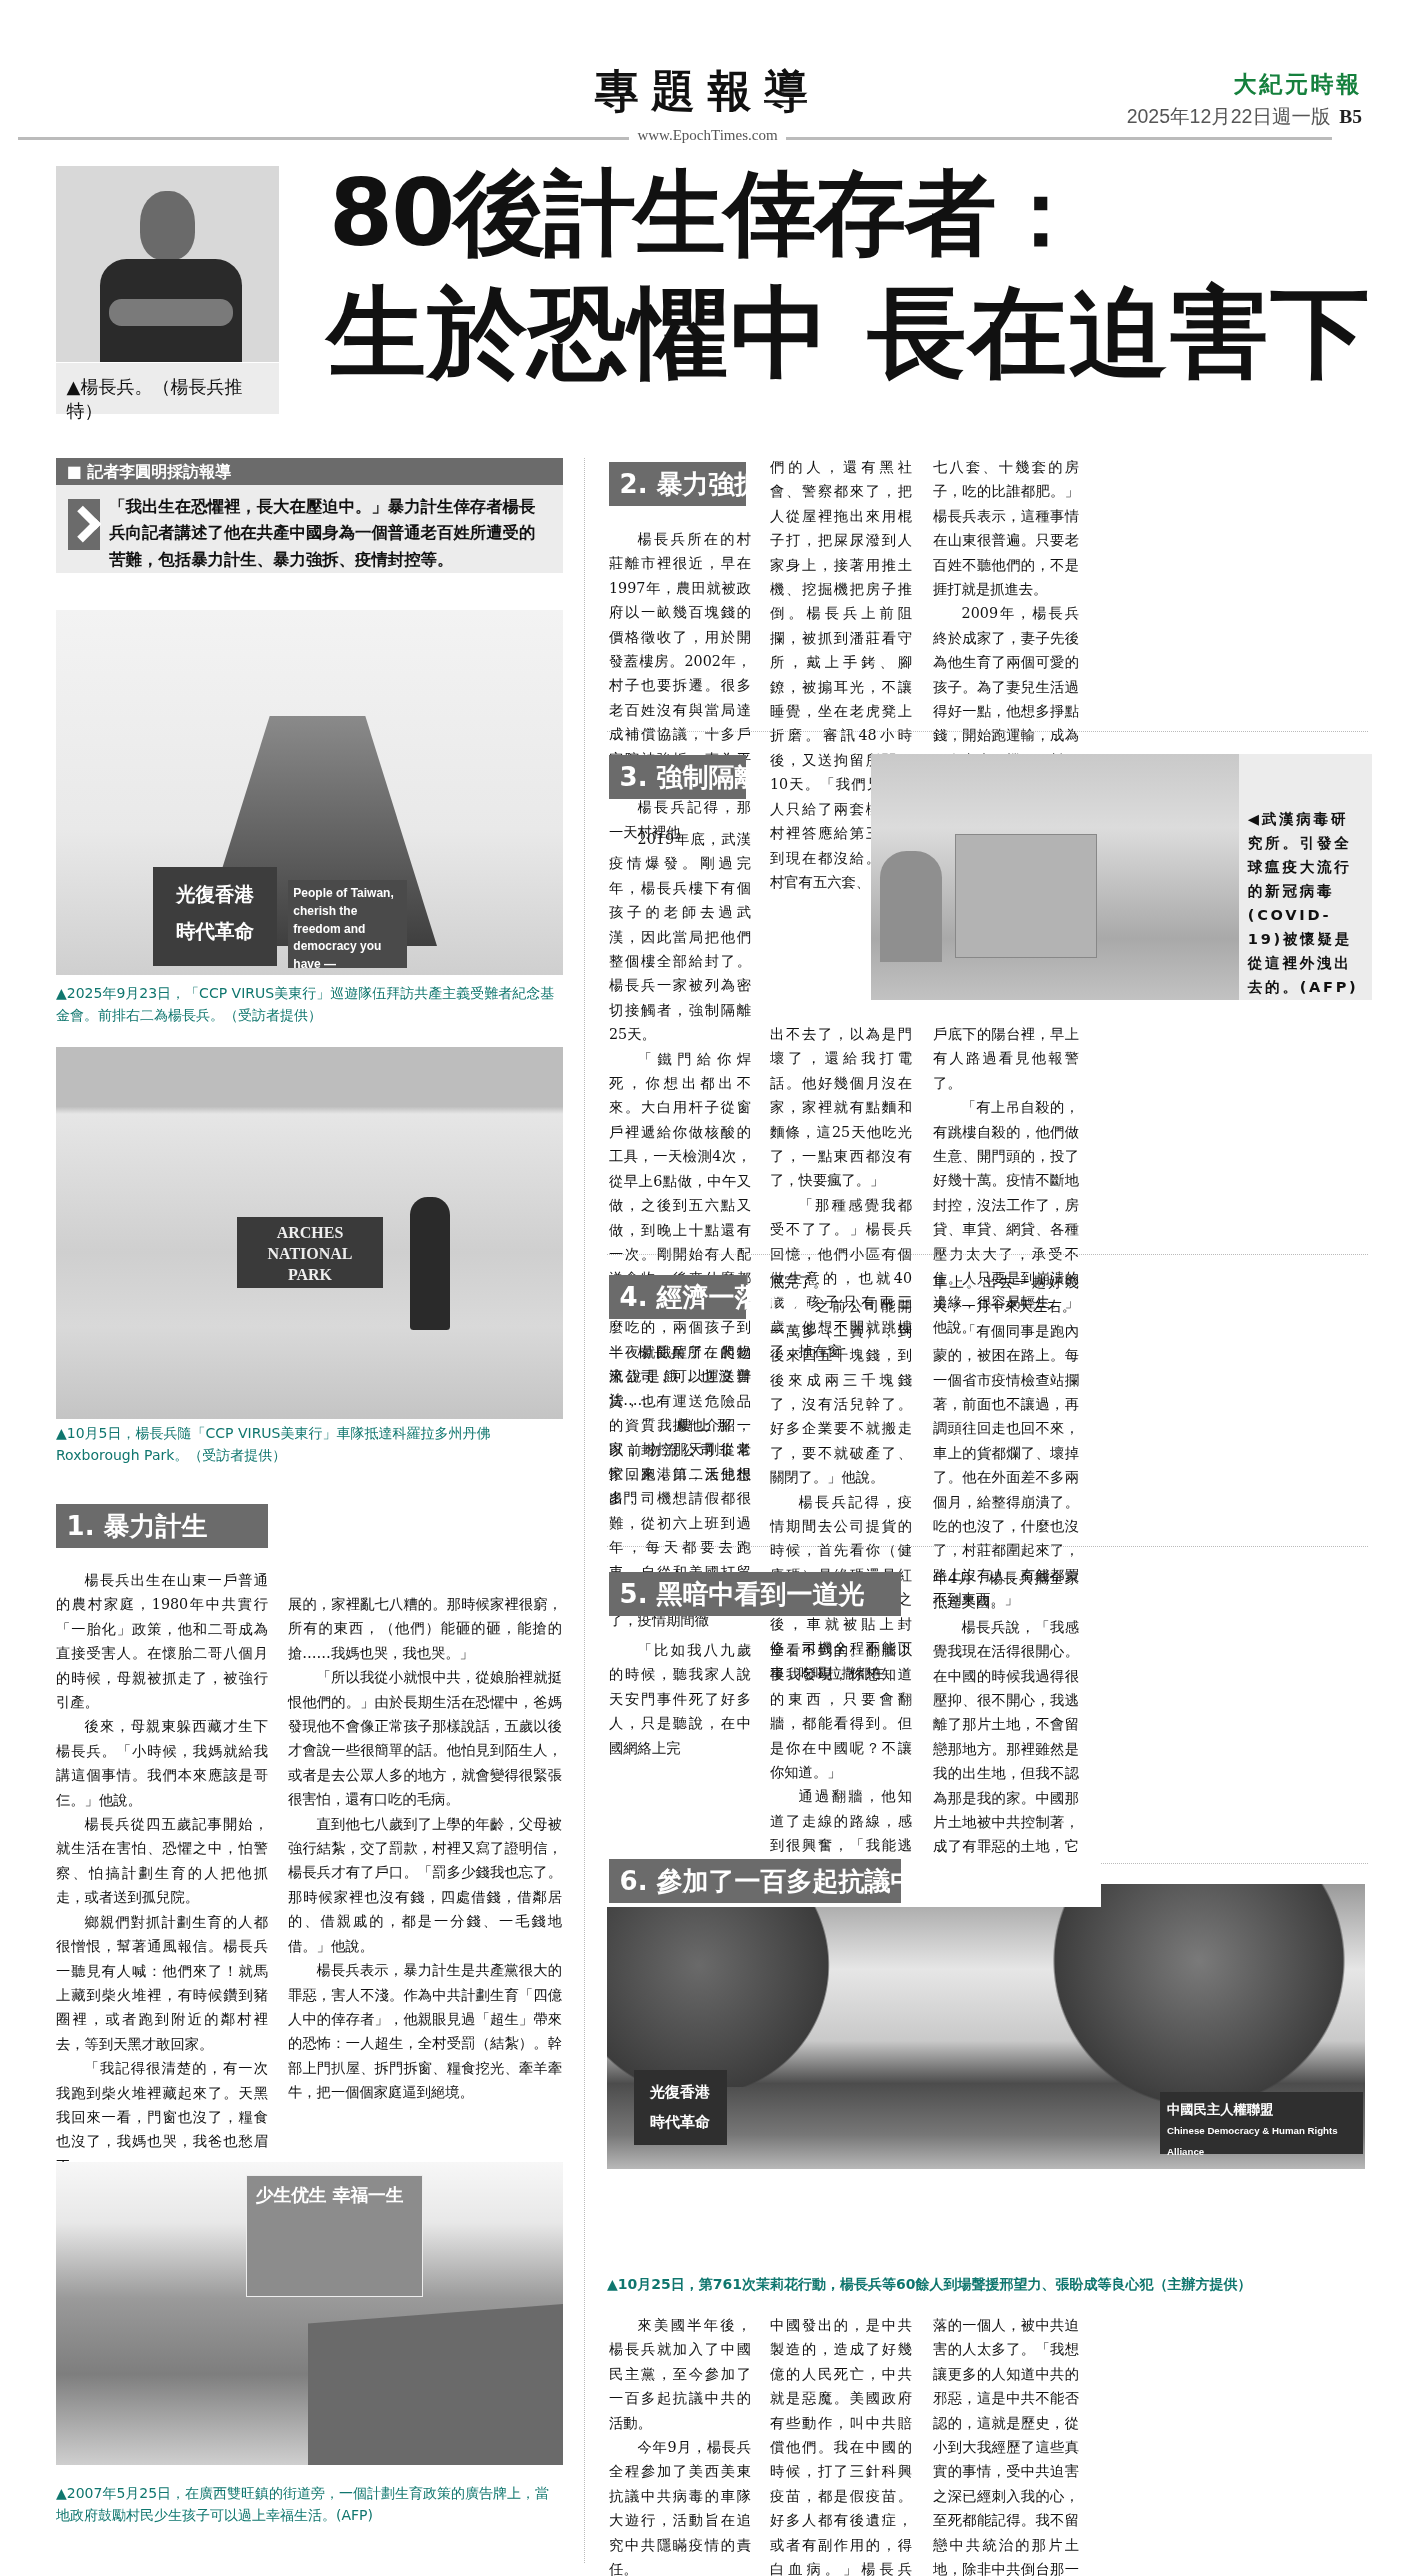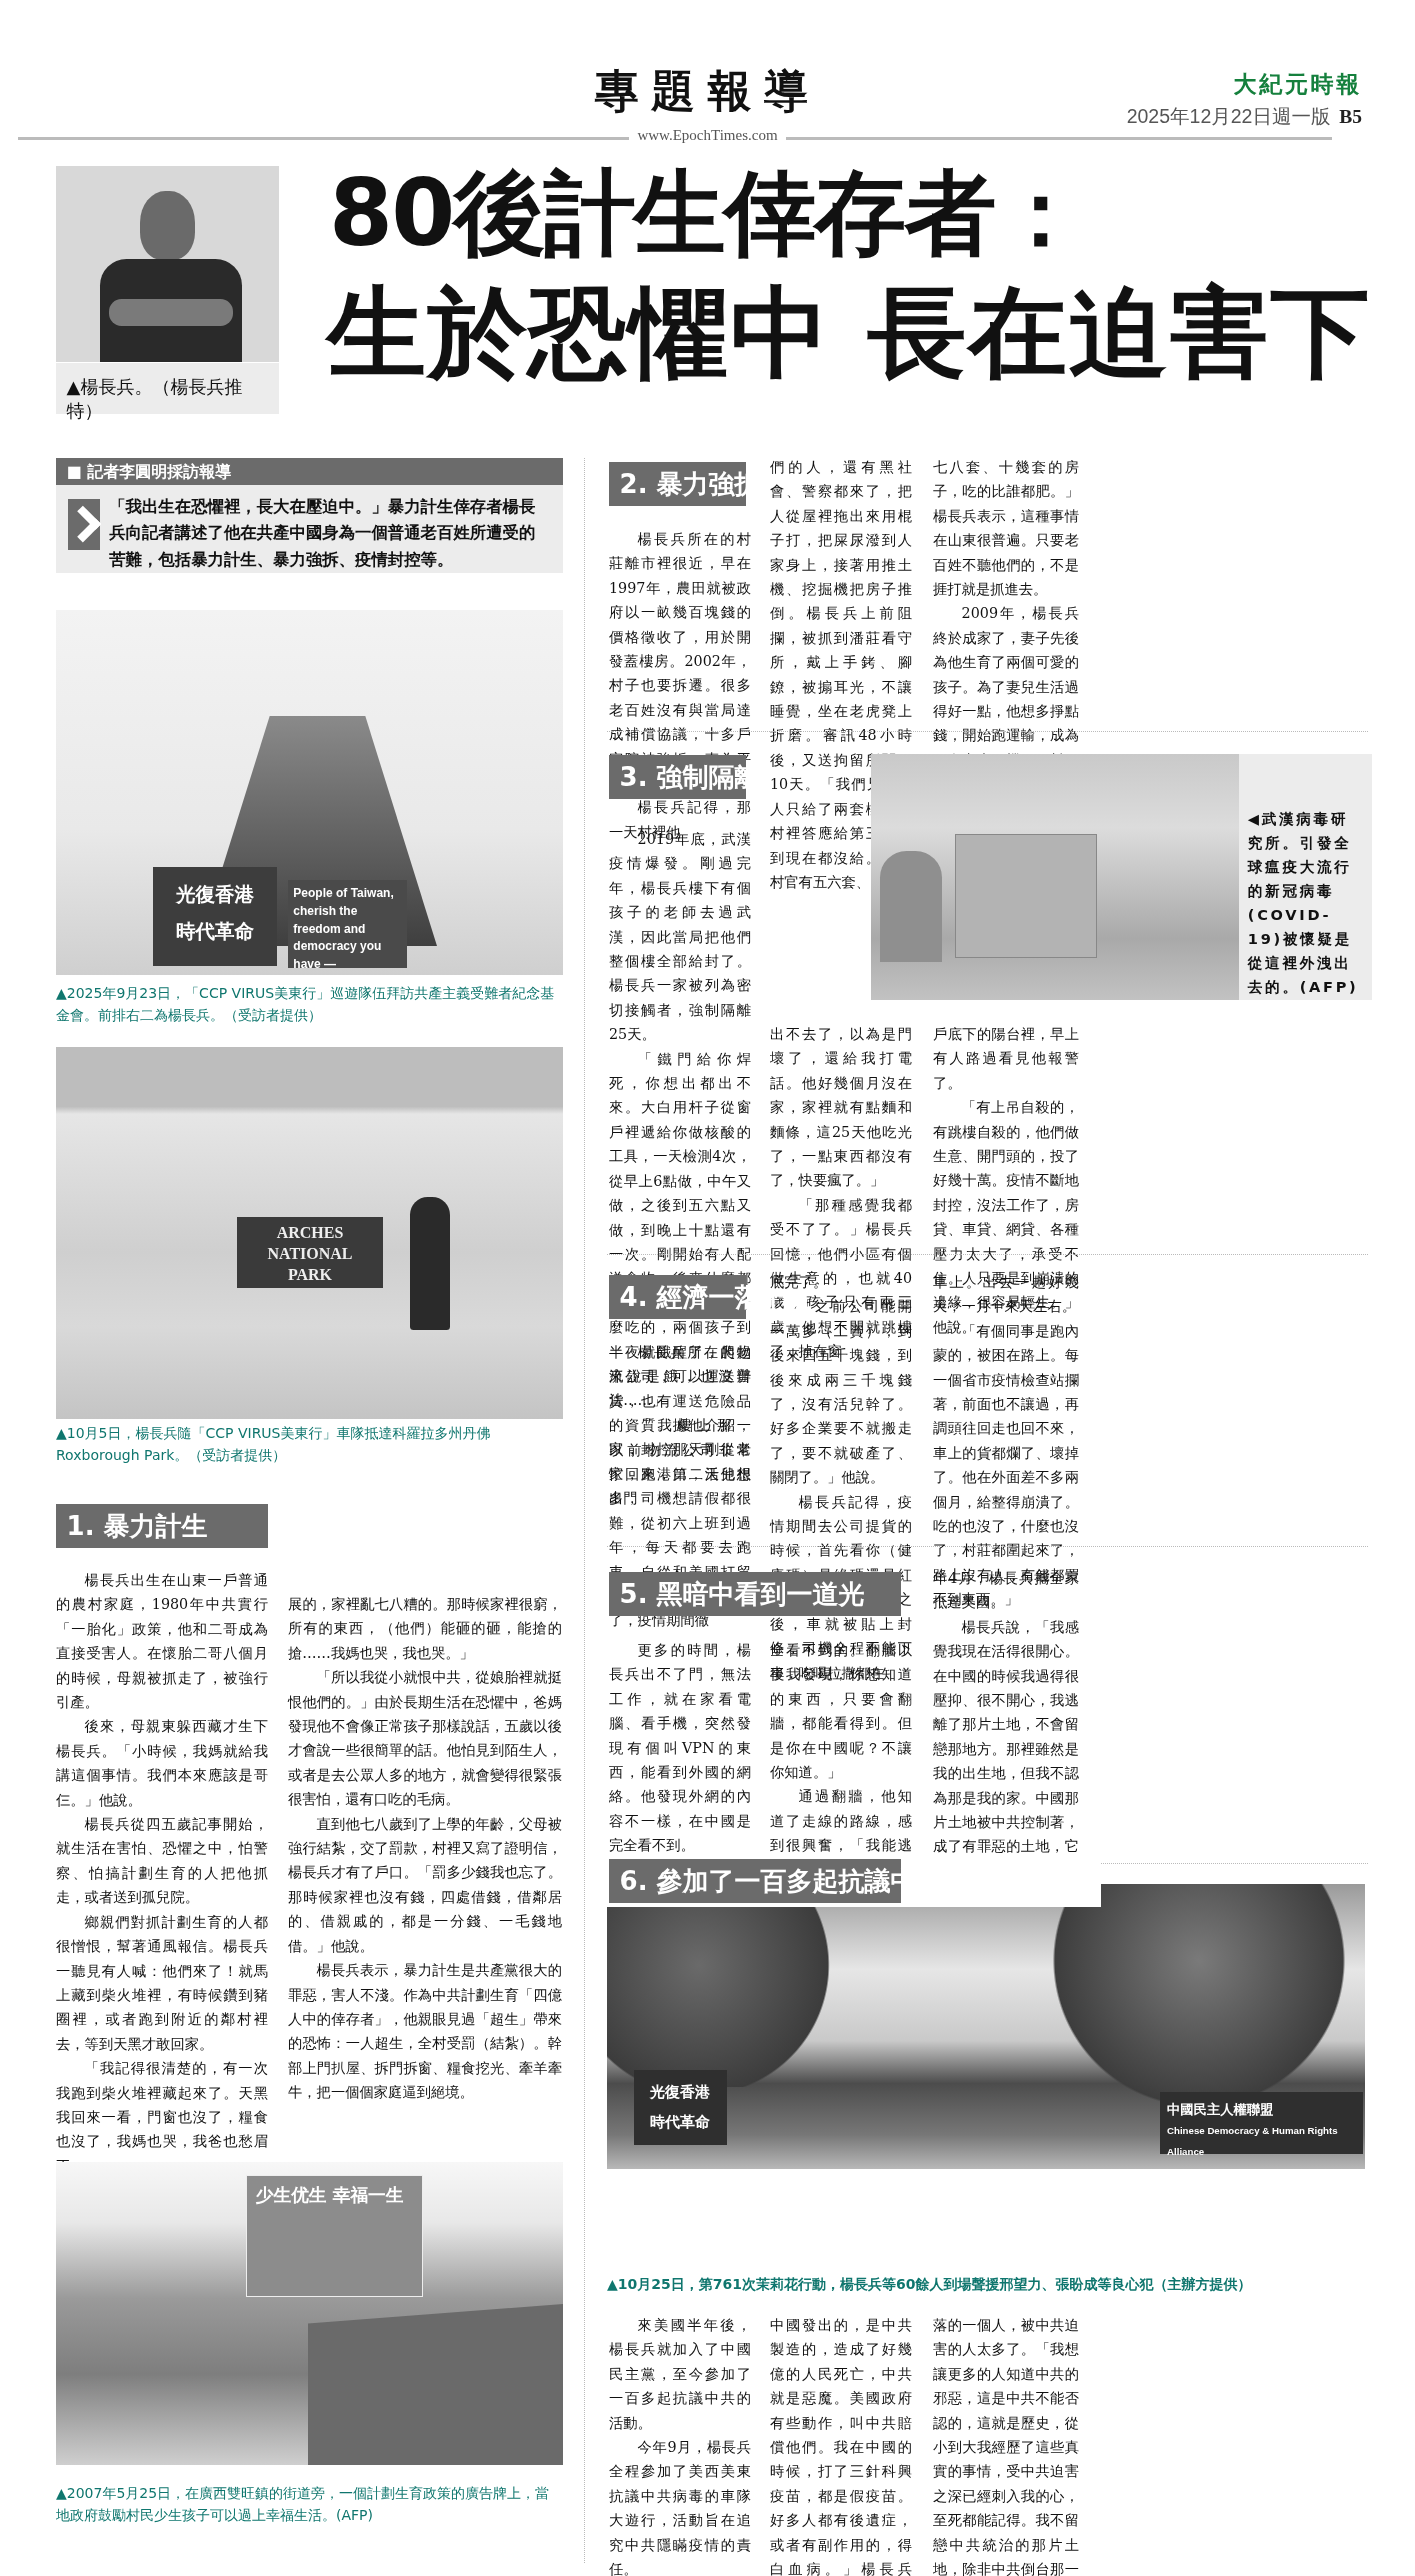--- a/index.html
+++ b/index.html
@@ -182,21 +182,20 @@
   <p>楊長兵記得，疫情期間去公司提貨的時候，首先看你（健康碼）是綠碼還是紅碼，到了哪個地方之後，車就被貼上封條，司機全程不能下車，吃喝拉撒都在</p>
 </div>
 <div class="abs col" style="left: 933px; top: 1270px; width: 146px;">
   <p class="cont">車上。出去一趟好幾天，一月十來天左右。</p>
   <p>「有個同事是跑內蒙的，被困在路上。每一個省市疫情檢查站攔著，前面也不讓過，再調頭往回走也回不來，車上的貨都爛了、壞掉了。他在外面差不多兩個月，給整得崩潰了。吃的也沒了，什麼也沒了，村莊都圍起來了，路上沒有人，有錢都買不到東西。」</p>
 </div>
 <div class="abs hsep" style="left:607px;top:1546px;width:761px;"></div>
 
 <div class="abs sec" style="left:609px;top:1572px;width:292px;">5. 黑暗中看到一道光</div>
 <div class="abs col" style="left: 609px; top: 1638px; width: 142px;">
-  <p>更多的時間，楊長兵出不了門，無法工作，就在家看電腦、看手機，突然發現有個叫VPN的東西，能看到外國的網絡。他發現外網的內容不一樣，在中國是完全看不到。</p>
   <p>「比如我八九歲的時候，聽我家人說天安門事件死了好多人，只是聽說，在中國網絡上完</p>
 </div>
 <div class="abs col" style="left: 770px; top: 1638px; width: 142px;">
   <p class="cont">全看不到的。翻牆以後我發現，你想知道的東西，只要會翻牆，都能看得到。但是你在中國呢？不讓你知道。」</p>
   <p>通過翻牆，他知道了走線的路線，感到很興奮，「我能逃離這裡，終於能逃脫這裡了！我受中共迫害四十多年，一直在黑暗的地方，我看到有道光。」2023</p>
 </div>
 <div class="abs col" style="left: 933px; top: 1566px; width: 146px;">
   <p class="cont">年4月，楊長兵攜全家抵達美國。</p>
   <p>楊長兵說，「我感覺我現在活得很開心。在中國的時候我過得很壓抑、很不開心，我逃離了那片土地，不會留戀那地方。那裡雖然是我的出生地，但我不認為那是我的家。中國那片土地被中共控制著，成了有罪惡的土地，它培養的那些人都是被中共思想教育給毒害的。在中國你就是個奴隸、牲口、人礦，我想我的孩子能活得是個人。」</p>
 </div>

